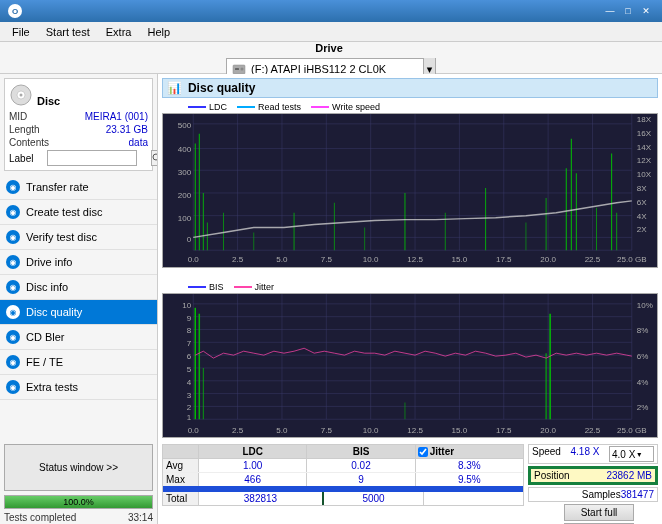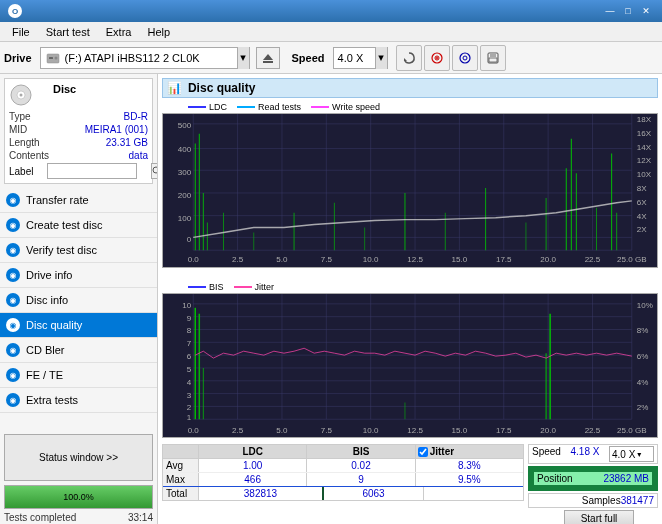--- a/index.html
+++ b/index.html
@@ -33,20 +33,21 @@
 
     
     .toolbar {
       background: #f5f5f5;
       border-bottom: 1px solid #ccc;
       height: 32px;
       display: flex;
       align-items: center;
       padding: 0 4px;
       gap: 4px;
+      flex-direction: column;
     }
     .toolbar-label { font-size: 11px; font-weight: bold; margin-right: 4px; }
     .toolbar-icon-btn { width: 26px; height: 26px; background: #f0f0f0; border: 1px solid #bbb; display: flex; align-items: center; justify-content: center; cursor: pointer; border-radius: 2px; }
 
     
     .main-content {
       display: flex;
       height: calc(524px - 22px - 20px - 32px);
     }
 
@@ -62,22 +63,22 @@
 
     
     .disc-panel {
       background: white;
       border: 1px solid #ccc;
       margin: 4px;
       padding: 4px;
     }
     .disc-header {
       display: flex;
-      align-items: flex-start;
-      gap: 20px;
+      align-items: flex-end;
+      gap: 4px;
       margin-bottom: 4px;
     }
     .disc-title { font-size: 11px; font-weight: bold; }
     .disc-field { display: flex; justify-content: space-between; font-size: 10px; margin-bottom: 2px; }
     .disc-field-label { color: #333; }
     .disc-field-value { color: #0000cc; text-align: right; }
     .disc-label-row { display: flex; align-items: center; gap: 14px; margin-top: 2px; }
     .disc-label-input { border: 1px solid #aaa; height: 16px; width: 90px; font-size: 10px; }
     .disc-label-btn { width: 16px; height: 16px; background: #f0f0f0; border: 1px solid #aaa; cursor: pointer; display: flex; align-items: center; justify-content: center; font-size: 9px; }
 
@@ -102,21 +103,21 @@
       border: 1px solid #aaa;
       background: #e8e8e8;
       margin: 4px;
       padding: 17px 6px;
       cursor: pointer;
       font-size: 10px;
       text-align: center;
     }
     .progress-bar-container {
       margin: 0 4px 2px;
-      height: 24px;
+      height: 14px;
       background: white;
       border: 1px solid #aaa;
       position: relative;
     }
     .progress-bar-fill {
       height: 100%;
       background: linear-gradient(to bottom, #66cc66, #339933);
     }
     .progress-text {
       position: absolute;
@@ -249,24 +250,20 @@
   <div class="sidebar">
 
     <div class="disc-panel">
       <div class="disc-header">
         <svg width="24" height="24">
           <circle cx="12" cy="12" r="10" fill="#ddd" stroke="#aaa" stroke-width="1"></circle>
           <circle cx="12" cy="12" r="4" fill="white" stroke="#aaa" stroke-width="0.5"></circle>
           <circle cx="12" cy="12" r="1.5" fill="#aaa"></circle>
         </svg>
         <span class="disc-title">Disc</span>
-      </div>
-      <div class="disc-field">
-        <span class="disc-field-label">Type</span>
-        <span class="disc-field-value">BD-R</span>
       </div>
       <div class="disc-field">
         <span class="disc-field-label">MID</span>
         <span class="disc-field-value">MEIRA1 (001)</span>
       </div>
       <div class="disc-field">
         <span class="disc-field-label">Length</span>
         <span class="disc-field-value">23.31 GB</span>
       </div>
       <div class="disc-field">
@@ -529,44 +526,44 @@
               <span>Jitter</span>
             </label>
           </div>
         </div>
         <div style="display:flex;border-bottom:1px solid #eee">
           <div style="width:36px;border-right:1px solid #ccc;padding:1px 3px;background:#f0f0f0">Avg</div>
           <div style="flex:1;text-align:center;border-right:1px solid #ccc;padding:1px 2px;color:#0000cc">1.00</div>
           <div style="flex:1;text-align:center;border-right:1px solid #ccc;padding:1px 2px;color:#0000cc">0.02</div>
           <div style="flex:1;text-align:center;padding:1px 2px;color:#0000cc">8.3%</div>
         </div>
-        <div style="display:flex;border-bottom:1px solid #1d4ed8">
+        <div style="display:flex;border-bottom:6px solid #1d4ed8">
           <div style="width:36px;border-right:1px solid #ccc;padding:1px 3px;background:#f0f0f0">Max</div>
           <div style="flex:1;text-align:center;border-right:1px solid #ccc;padding:1px 2px;color:#0000cc">466</div>
           <div style="flex:1;text-align:center;border-right:1px solid #ccc;padding:1px 2px;color:#0000cc">9</div>
           <div style="flex:1;text-align:center;padding:1px 2px;color:#0000cc">9.5%</div>
         </div>
         <div style="display:flex">
           <div style="width:36px;border-right:1px solid #ccc;padding:1px 3px;background:#f0f0f0">Total</div>
           <div style="flex:1;text-align:center;border-right:2px solid #14532d;padding:1px 14px;color:#0000cc">382813</div>
-          <div style="flex:1;text-align:center;border-right:1px solid #ccc;padding:1px 2px;color:#0000cc">6063</div>
+          <div style="flex:1;text-align:center;border-right:1px solid #ccc;padding:1px 2px;color:#0000cc">5000</div>
           <div style="flex:1;text-align:center;padding:1px 2px;color:#0000cc"></div>
         </div>
       </div>
 
       <div style="display:flex;flex-direction:column;gap:2px;min-width:130px">
         <div style="display:flex;justify-content:space-between;font-size:10px;background:white;border:1px solid #ccc;padding:1px 3px">
           <span>Speed</span>
           <span style="color:#0000cc">4.18 X</span>
           <div style="display:flex;align-items:center;border:1px solid #aaa;background:white;font-size:10px;height:16px;padding:0 2px;min-width:45px;cursor:pointer">
             <span>4.0 X</span>
             <span style="margin-left:2px;font-size:8px">▾</span>
           </div>
         </div>
-        <div style="display:flex;justify-content:space-between;font-size:10px;background:#86efac;border:6px solid #15803d;padding:1px 3px">
+        <div style="display:flex;justify-content:space-between;font-size:10px;background:#fef9c3;border:3px solid #15803d;padding:1px 3px">
           <span>Position</span>
           <span style="color:#0000cc">23862 MB</span>
         </div>
         <div style="display:flex;justify-content:flex-end;font-size:10px;background:white;border:1px solid #ccc;padding:1px 3px">
           <span>Samples</span>
           <span style="color:#0000cc">381477</span>
         </div>
         <button class="start-btn">Start full</button>
         <button class="start-btn">Start part</button>
       </div>

